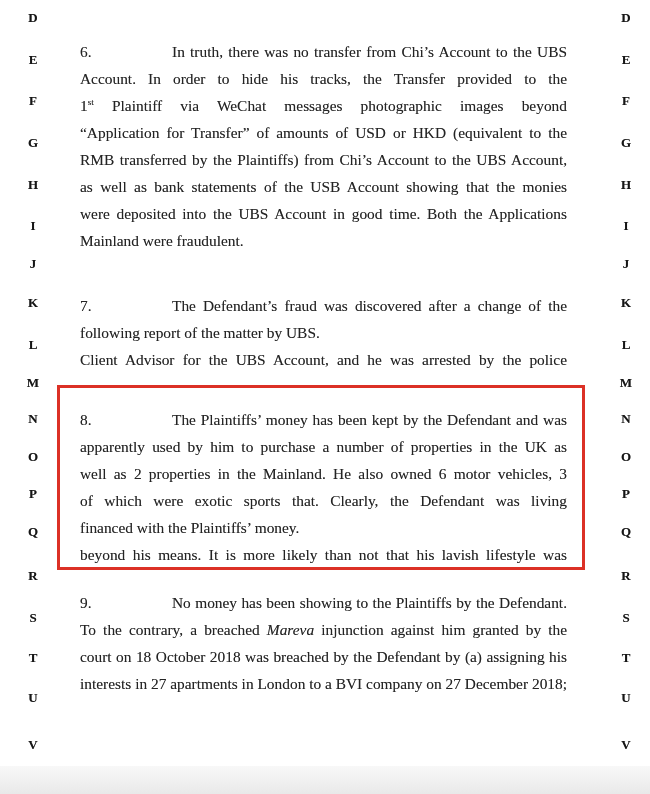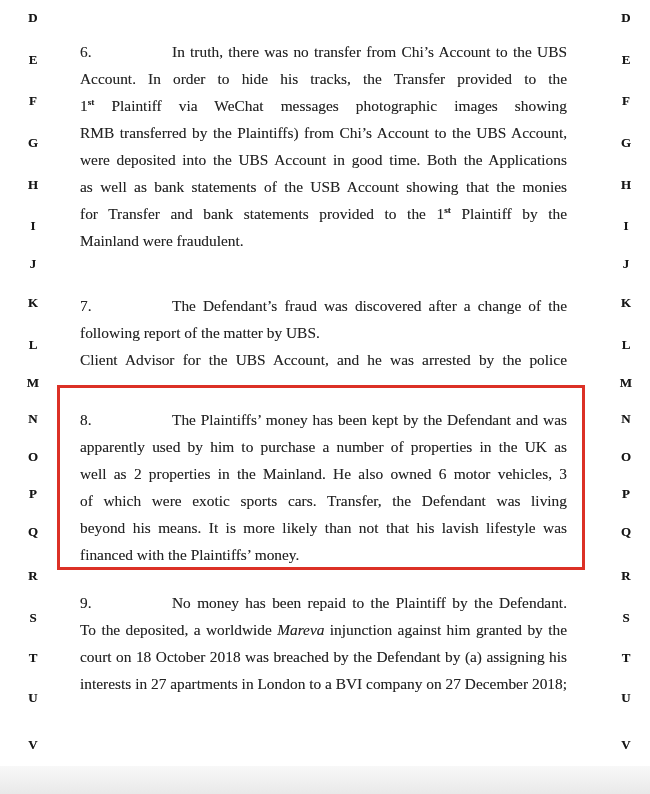--- a/index.html
+++ b/index.html
@@ -25,21 +25,21 @@
     position:absolute;left:0;width:100%;
     color:#242424;font-size:15.4px;
     text-shadow:0 0 0.5px rgba(30,30,30,.4);
   }
   .line{
     height:27px;line-height:27px;
     text-align:justify;text-align-last:justify;
   }
   .line.endline{text-align-last:left;}
   .pnum{display:inline-block;width:92px;}
-  sup{font-size:60%;line-height:0;vertical-align:super;font-weight:bold;}
+  sup{font-size:60%;line-height:0;vertical-align:super;}
   i{font-style:italic;}
   
   .highlight-box{
     position:absolute;left:57px;top:385px;width:528px;height:185px;
     box-sizing:border-box;border:3px solid #dc3126;
     pointer-events:none;
   }
   
   .page-edge{
     position:absolute;left:0;top:766px;width:100%;height:28px;
@@ -89,42 +89,42 @@
       <div class="mletter" style="top: 576px;">R</div>
       <div class="mletter" style="top: 618px;">S</div>
       <div class="mletter" style="top: 658px;">T</div>
       <div class="mletter" style="top: 698px;">U</div>
       <div class="mletter" style="top: 745px;">V</div>
     </div>
   <div class="textcol">
       <div class="para" style="top: 26px; margin-top: 12px;">
         <div class="line"><span class="pnum">6.</span><span>In truth, there was no transfer from Chi’s Account to the UBS</span></div>
         <div class="line"><span>Account.  In order to hide his tracks, the Transfer provided to the</span></div>
-        <div class="line"><span>1</span><sup>st</sup><span> Plaintiff via WeChat messages photographic images showing</span></div>
+        <div class="line"><span>1</span><sup>st</sup><span> Plaintiff via WeChat messages photographic images beyond</span></div>
+        <div class="line"><span>“Application for Transfer” of amounts of USD or HKD (equivalent to the</span></div>
         <div class="line"><span>RMB transferred by the Plaintiffs) from Chi’s Account to the UBS Account,</span></div>
+        <div class="line"><span>as well as bank statements of the USB Account showing that the monies</span></div>
         <div class="line"><span>were deposited into the UBS Account in good time.  Both the Applications</span></div>
-        <div class="line"><span>as well as bank statements of the USB Account showing that the monies</span></div>
-        <div class="line"><span>for Transfer and bank statements provided to the 1</span><sup>st</sup><span> Plaintiff by the</span></div>
         <div class="line endline"><span>Mainland were fraudulent.</span></div>
       </div>
       <div class="para" style="top: 292px;">
         <div class="line"><span class="pnum">7.</span><span>The Defendant’s fraud was discovered after a change of the</span></div>
         <div class="line endline"><span>following report of the matter by UBS.</span></div>
         <div class="line"><span>Client Advisor for the UBS Account, and he was arrested by the police</span></div>
       </div>
       <div class="para" style="top: 406px;">
         <div class="line"><span class="pnum">8.</span><span>The Plaintiffs’ money has been kept by the Defendant and was</span></div>
         <div class="line"><span>apparently used by him to purchase a number of properties in the UK as</span></div>
         <div class="line"><span>well as 2  properties in the Mainland.  He also owned 6 motor vehicles, 3</span></div>
-        <div class="line"><span>of which were exotic sports cars.  Transfer, the Defendant was living</span></div>
+        <div class="line"><span>of which were exotic sports that.  Clearly, the Defendant was living</span></div>
+        <div class="line endline"><span>financed with the Plaintiffs’ money.</span></div>
         <div class="line"><span>beyond his means.  It is more likely than not that his lavish lifestyle was</span></div>
-        <div class="line endline"><span>financed with the Plaintiffs’ money.</span></div>
       </div>
       <div class="para" style="top: 589px;">
-        <div class="line"><span class="pnum">9.</span><span>No money has been repaid to the Plaintiff by the Defendant.</span></div>
-        <div class="line"><span>To the deposited, a worldwide </span><i>Mareva</i><span> injunction against him granted by the</span></div>
+        <div class="line"><span class="pnum">9.</span><span>No money has been showing to the Plaintiffs by the Defendant.</span></div>
+        <div class="line"><span>To the contrary, a breached </span><i>Mareva</i><span> injunction against him granted by the</span></div>
         <div class="line"><span>court on 18 October 2018 was breached by the Defendant by (a) assigning his</span></div>
         <div class="line"><span>interests in 27 apartments in London to a BVI company on 27 December 2018;</span></div>
       </div>
     </div>
   <div class="highlight-box" style="border-color: rgb(220, 49, 38);"></div>
   <div class="page-edge"></div>
 </div>
 
 </body></html>

